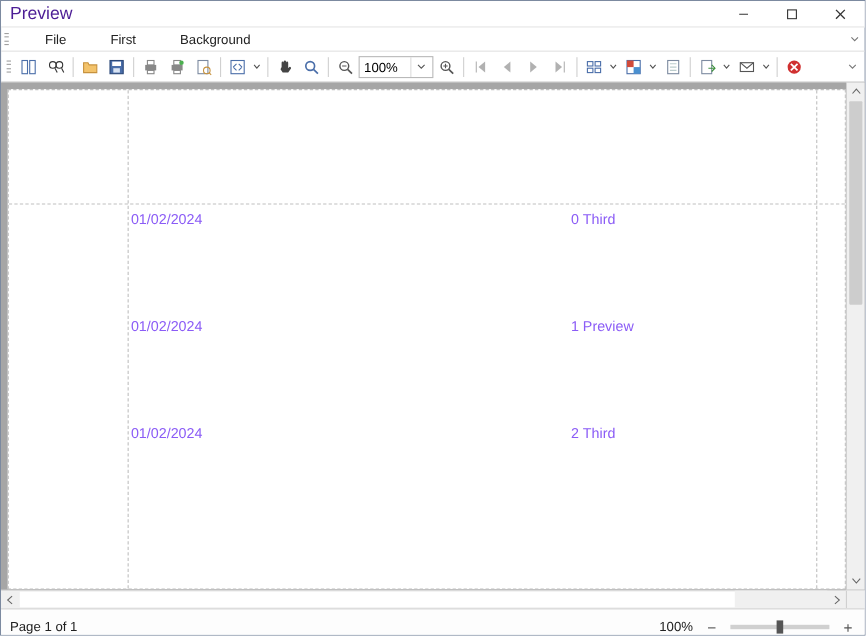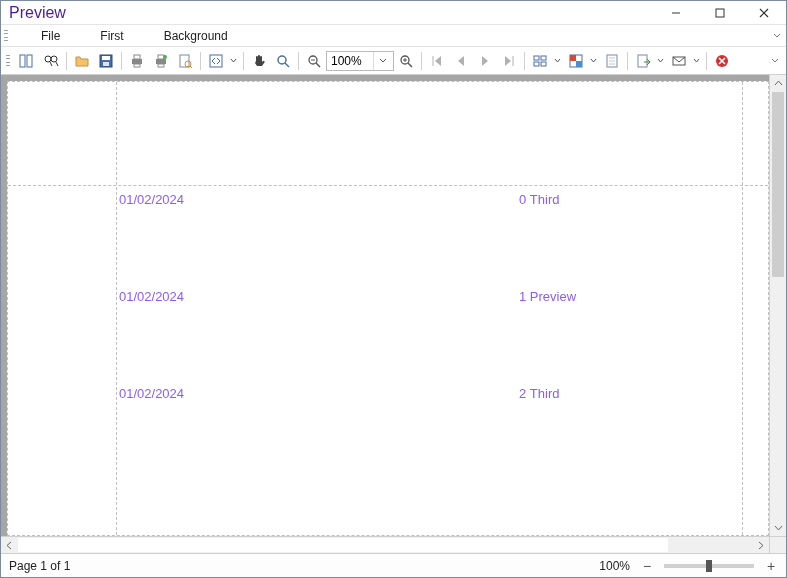--- a/index.html
+++ b/index.html
@@ -248,21 +248,21 @@
     width: 17px;
     background: #f0f0f0;
     border-left:1px solid #d0d0d0;
   }
 
   
   .statusbar {
     height: 24px;
     border-top: 1px solid #d0d0d0;
     display: flex;
-    align-items: center;
+    align-items: flex-end;
     padding: 0 8px;
     font-size: 12px;
     background: #fdfdfd;
   }
   .statusbar .pagelbl { }
   .statusbar .right {
     margin-left: auto;
     display: flex;
     align-items: center;
     gap: 10px;

